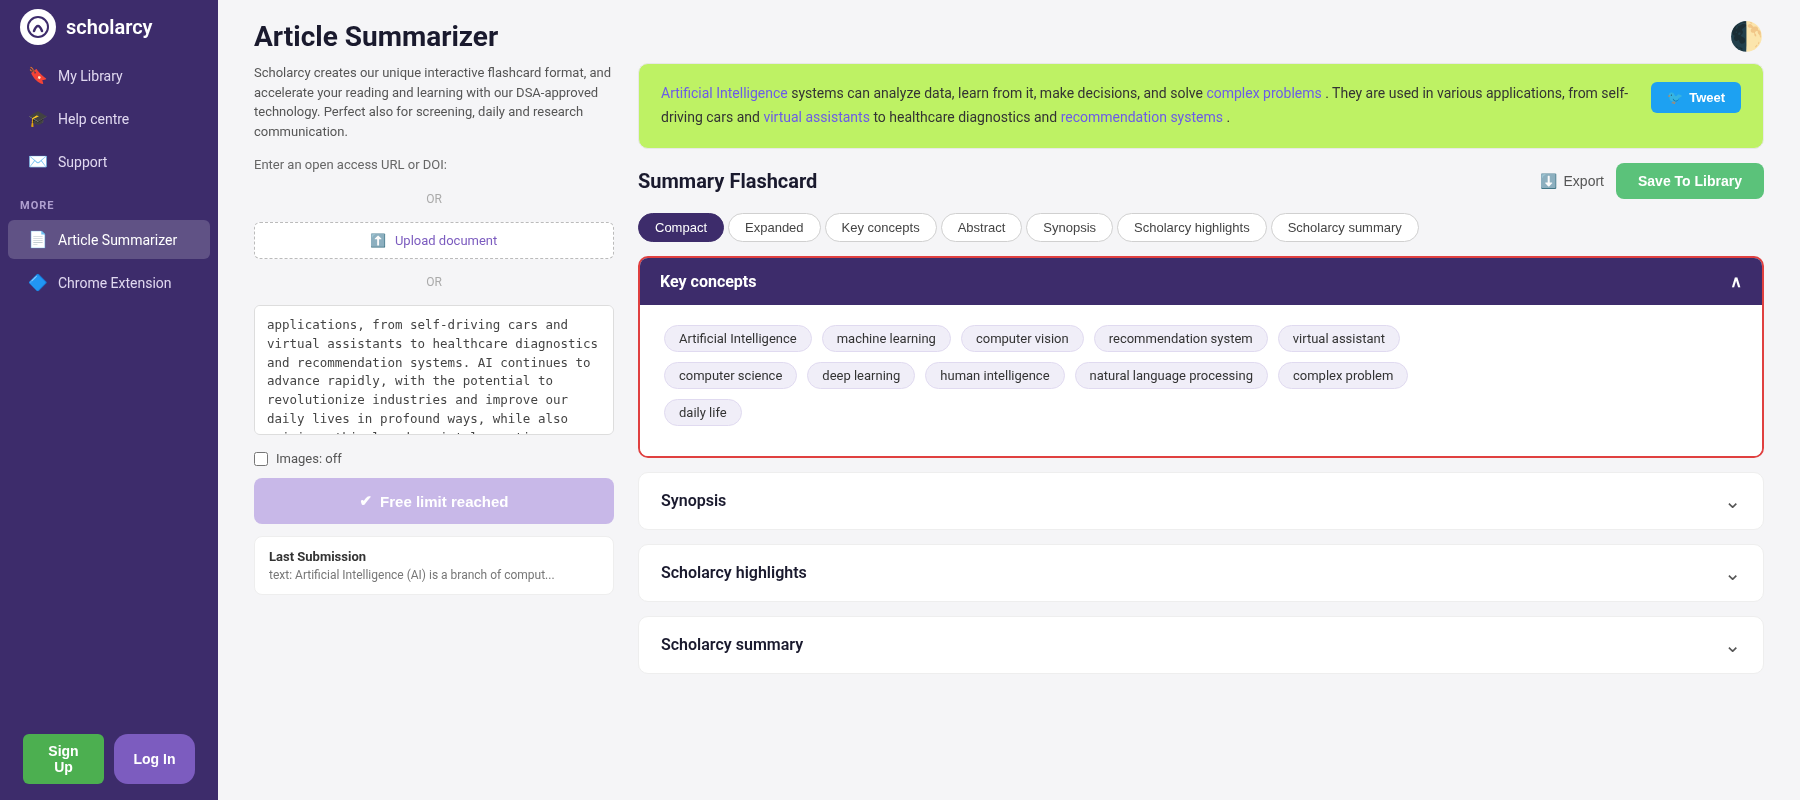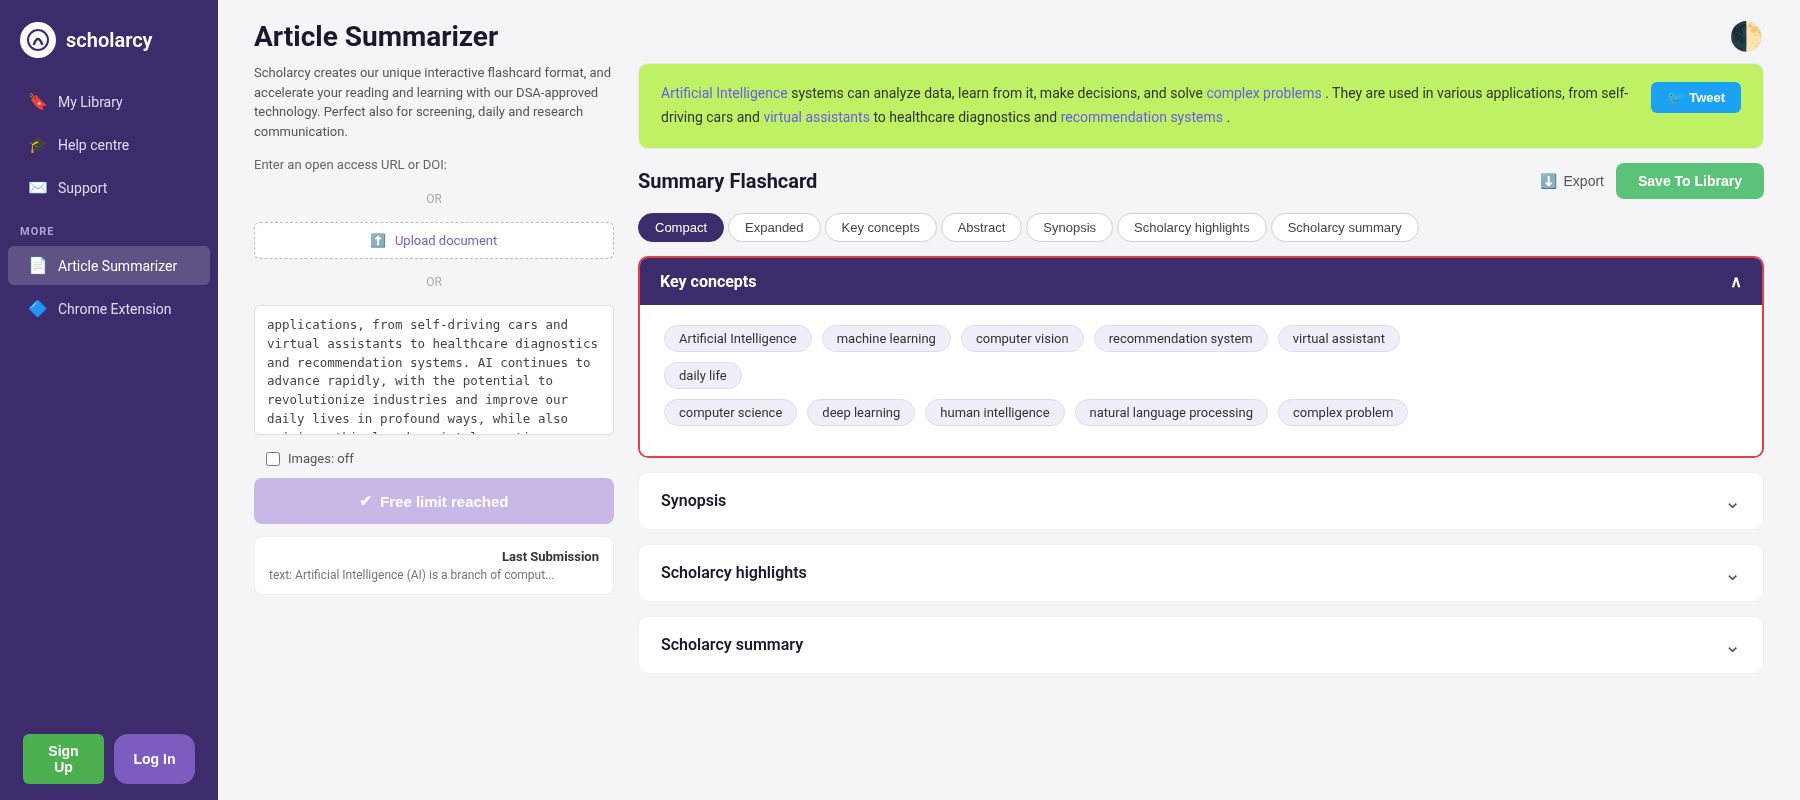--- a/index.html
+++ b/index.html
@@ -13,21 +13,21 @@
       color: #fff;
       display: flex;
       flex-direction: column;
       padding: 0;
       height: 800px;
     }
     .sidebar-logo {
       display: flex;
       align-items: center;
       gap: 10px;
-      padding: 22px 20px;
+      padding: 9px 20px;
     }
     .logo-icon {
       width: 36px;
       height: 36px;
       background: #fff;
       border-radius: 50%;
       display: flex;
       align-items: center;
       justify-content: center;
       font-size: 18px;
@@ -187,21 +187,20 @@
       resize: none;
       outline: none;
       line-height: 1.5;
     }
     .images-toggle {
       display: flex;
       align-items: center;
       gap: 8px;
       font-size: 13px;
       color: #555;
-      margin-left: 12px;
     }
     .images-toggle input[type=checkbox] { width: 14px; height: 14px; }
     .free-limit-btn {
       width: 100%;
       background: #c8b8e8;
       color: #fff;
       border: none;
       border-radius: 8px;
       padding: 14px;
       font-size: 15px;
@@ -216,21 +215,20 @@
       background: #fff;
       border-radius: 8px;
       padding: 12px 14px;
       border: 1px solid #eee;
     }
     .last-sub-title {
       font-size: 13px;
       font-weight: 700;
       color: #333;
       margin-bottom: 4px;
-      text-align: right;
     }
     .last-sub-text {
       font-size: 12px;
       color: #777;
     }
 
     
     .right-col {
       flex: 1;
       display: flex;
@@ -519,29 +517,29 @@
         </div>
         <div class="concepts-panel-body">
           <div class="tags-row">
             <span class="tag-chip">Artificial Intelligence</span>
             <span class="tag-chip">machine learning</span>
             <span class="tag-chip">computer vision</span>
             <span class="tag-chip">recommendation system</span>
             <span class="tag-chip">virtual assistant</span>
           </div>
           <div class="tags-row">
-            <span class="tag-chip">daily life</span>
-          </div>
-          <div class="tags-row">
             <span class="tag-chip">computer science</span>
             <span class="tag-chip">deep learning</span>
             <span class="tag-chip">human intelligence</span>
             <span class="tag-chip">natural language processing</span>
             <span class="tag-chip">complex problem</span>
           </div>
+          <div class="tags-row">
+            <span class="tag-chip">daily life</span>
+          </div>
         </div>
       </div>
 
       <div class="accordion-item">
         <span class="accordion-title">Synopsis</span>
         <span class="chevron-icon">⌄</span>
       </div>
 
       <div class="accordion-item">
         <span class="accordion-title">Scholarcy highlights</span>

